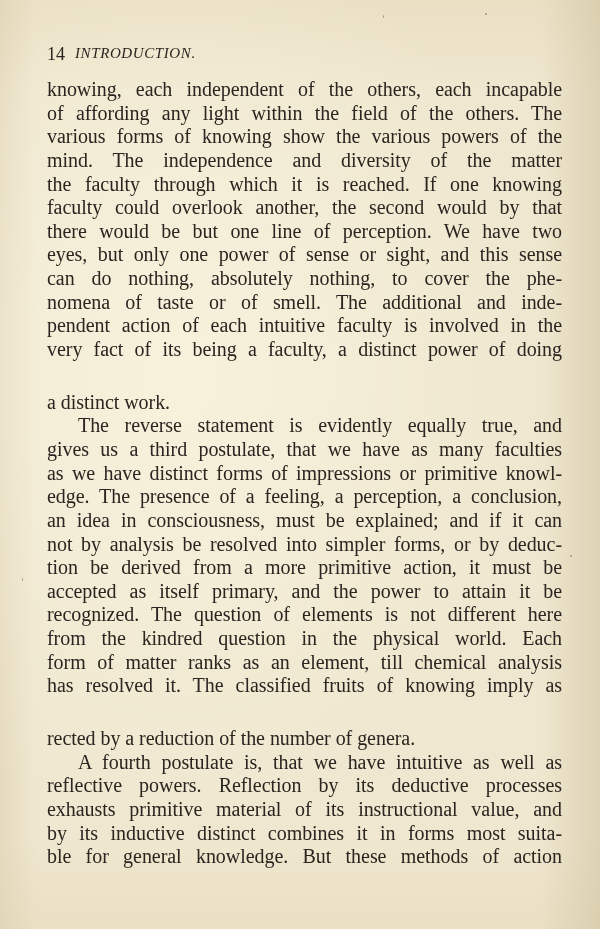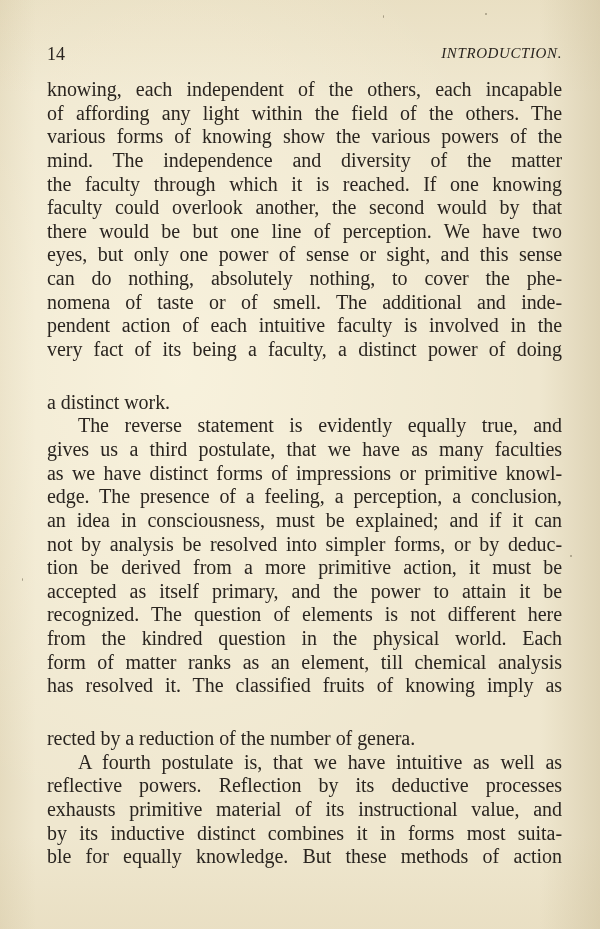--- a/index.html
+++ b/index.html
@@ -15,21 +15,21 @@
     position: relative;
   }
   .page { position: absolute; left: 47px; top: 0; width: 515px; }
   .header {
     position: absolute; top: 36px; left: 0; width: 515px; height: 24px;
     font-size: 17px;
     margin-top: 8px;
   }
   .page-number { position: absolute; left: 0; top: 0; font-family: "Liberation Serif", serif; font-size: 18px; }
   .running-head {
-    position: absolute; left: 0; width: 515px; text-align: right; top: 1px;
+    position: absolute; left: 0; width: 515px; text-align: left; top: 1px;
     font-family: "Liberation Serif", serif; font-style: italic; font-size: 15px; letter-spacing: 0.6px;
     padding-left: 28px; box-sizing: border-box;
   }
   .body { position: absolute; top: 78px; left: 0; width: 515px; }
   .line {
     height: 23.65px; line-height: 23.65px;
     font-family: "Liberation Serif", serif; font-size: 20px;
     white-space: nowrap; text-align: justify; text-align-last: justify;
     letter-spacing: -0.05px;
   }
@@ -74,21 +74,21 @@
         <div class="line">from the kindred question in the physical world.  Each</div>
         <div class="line">form of matter ranks as an element, till chemical analysis</div>
         <div class="line">has resolved it.  The classified fruits of knowing imply as</div>
         <div class="line last">rected by a reduction of the number of genera.</div>
       </div>
       <div>
         <div class="line indent">A fourth postulate is, that we have intuitive as well as</div>
         <div class="line">reflective powers.  Reflection by its deductive processes</div>
         <div class="line">exhausts primitive material of its instructional value, and</div>
         <div class="line">by its inductive distinct combines it in forms most suita-</div>
-        <div class="line">ble for equally knowledge.  But these methods of action</div>
+        <div class="line">ble for general knowledge.  But these methods of action</div>
       </div>
     </div>
 </div>
 
 <span class="speck" style="left:485px;top:13px;"></span>
 <span class="speck" style="left:383px;top:15px;width:1px;height:3px;"></span>
 <span class="speck" style="left:570px;top:555px;"></span>
 <span class="speck" style="left:22px;top:578px;width:1px;height:3px;"></span>
 
 </body></html>

